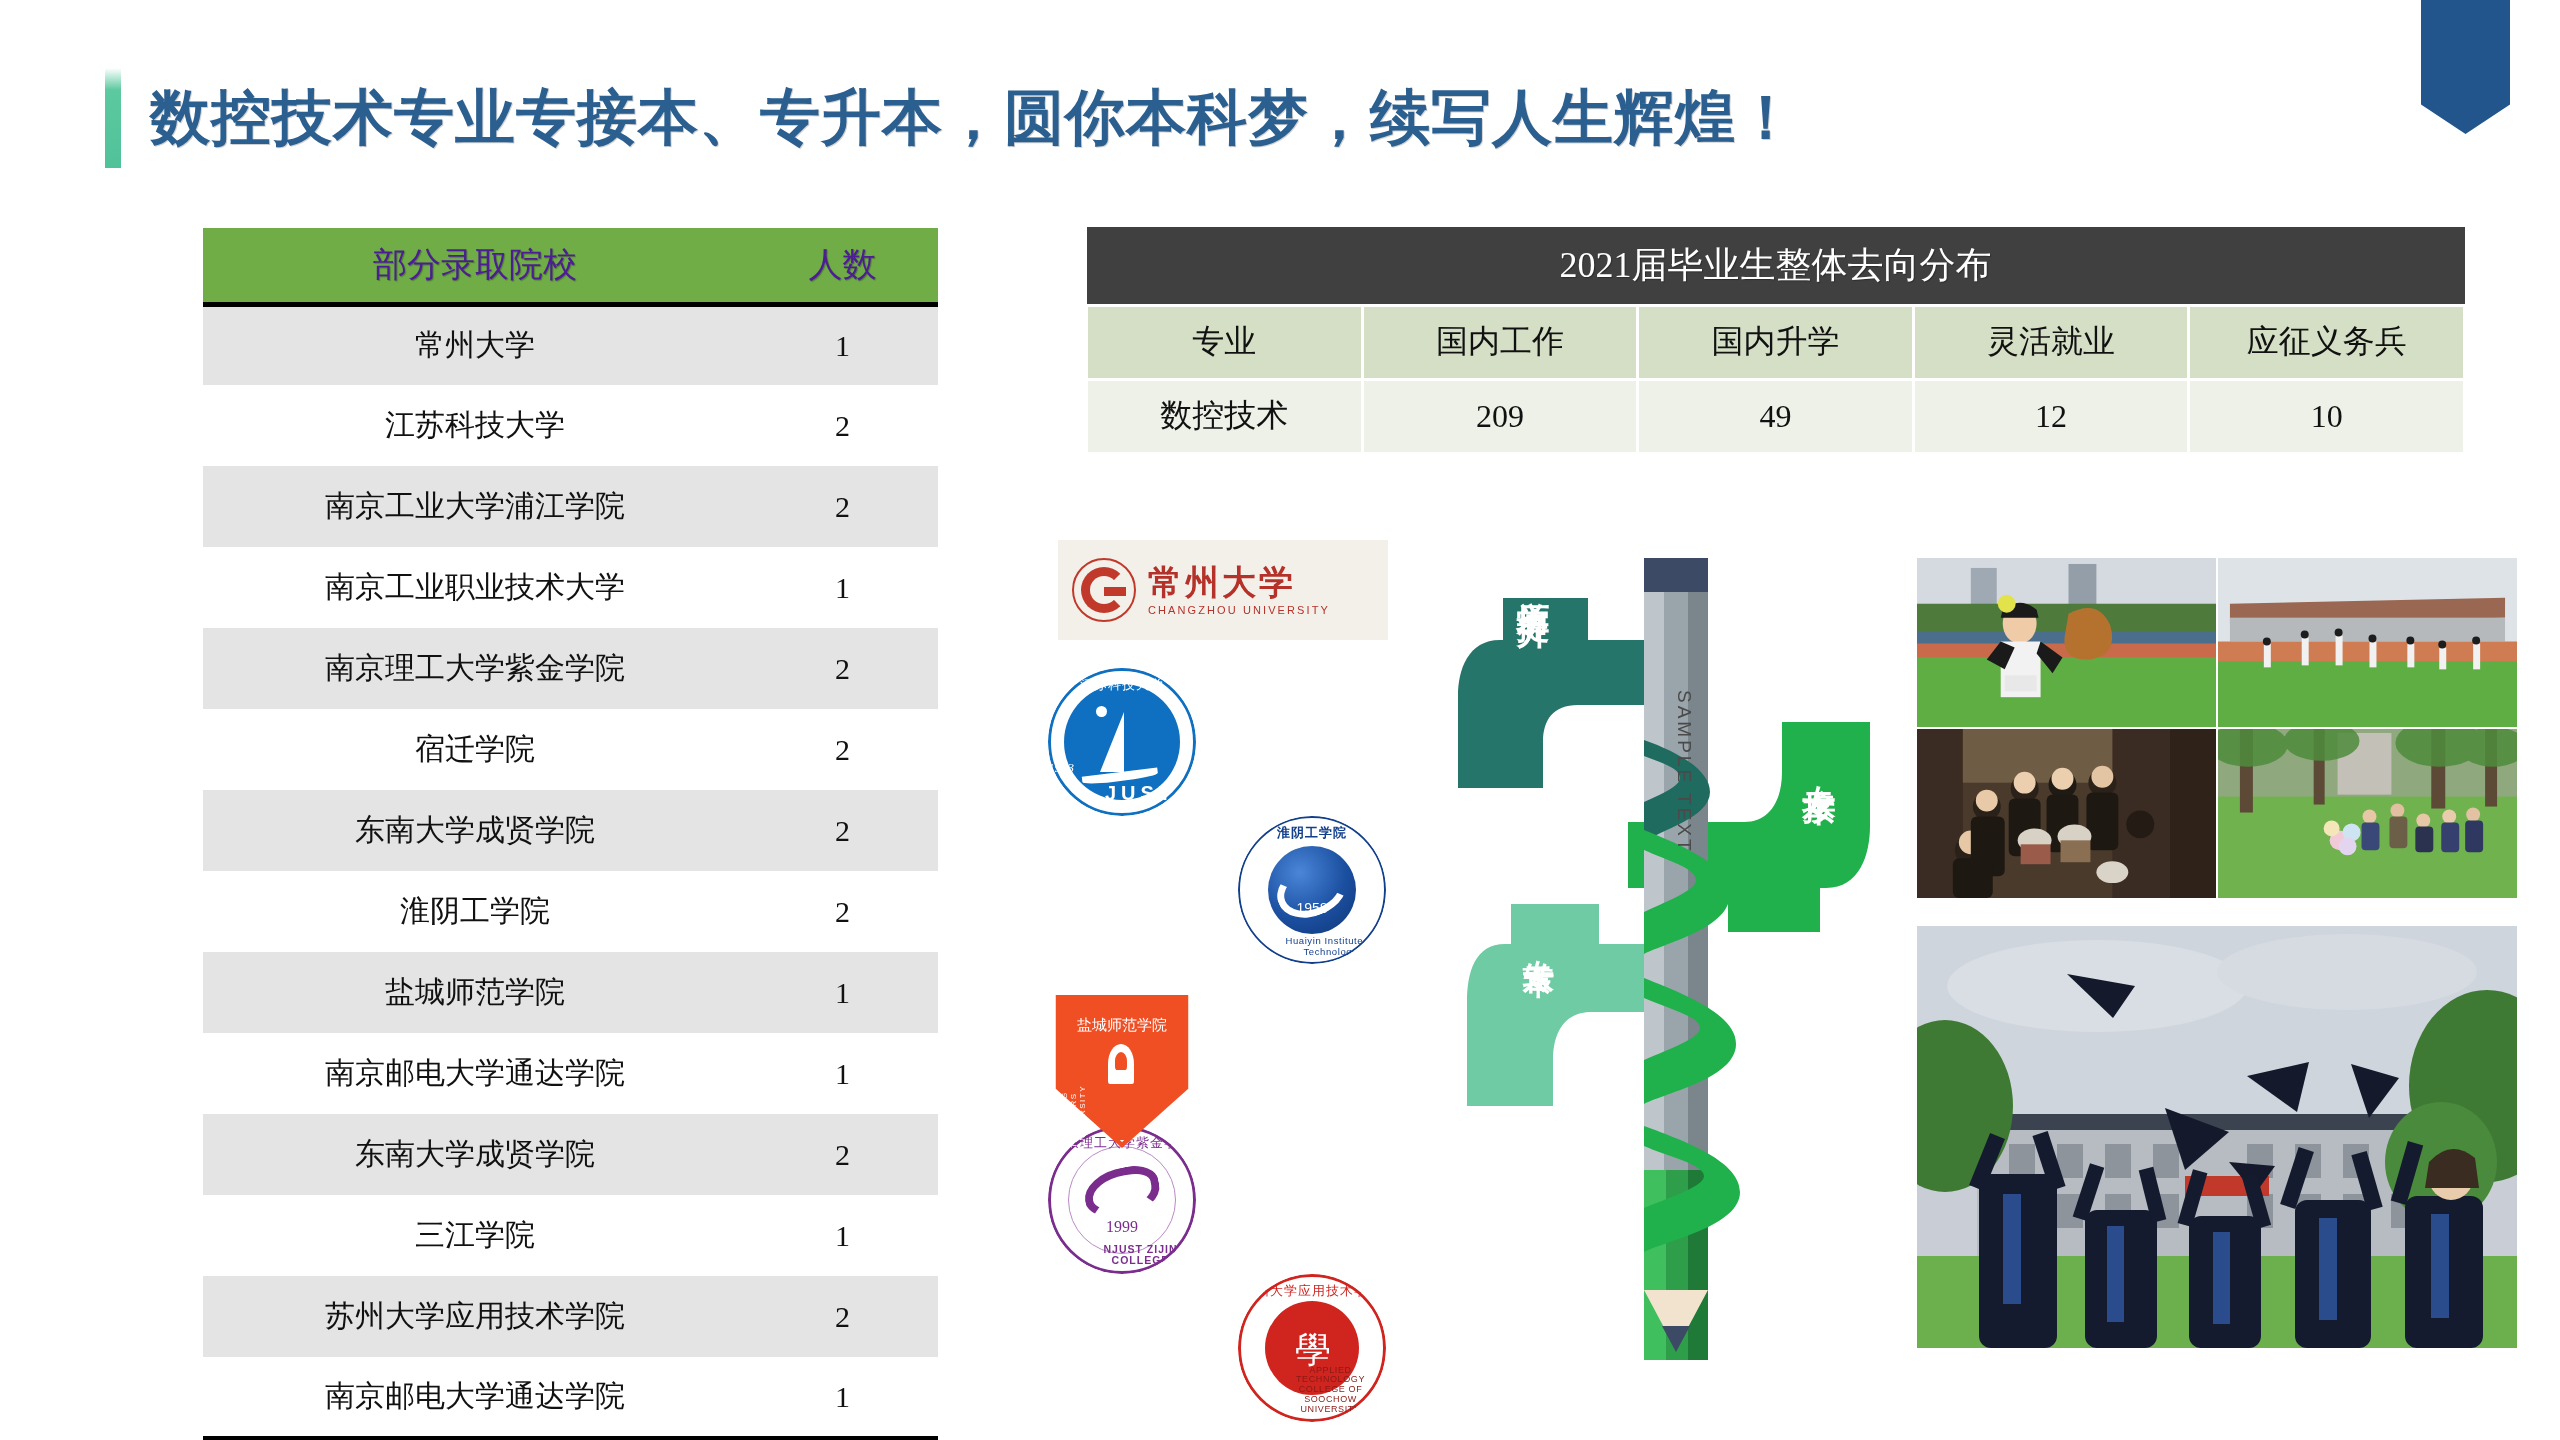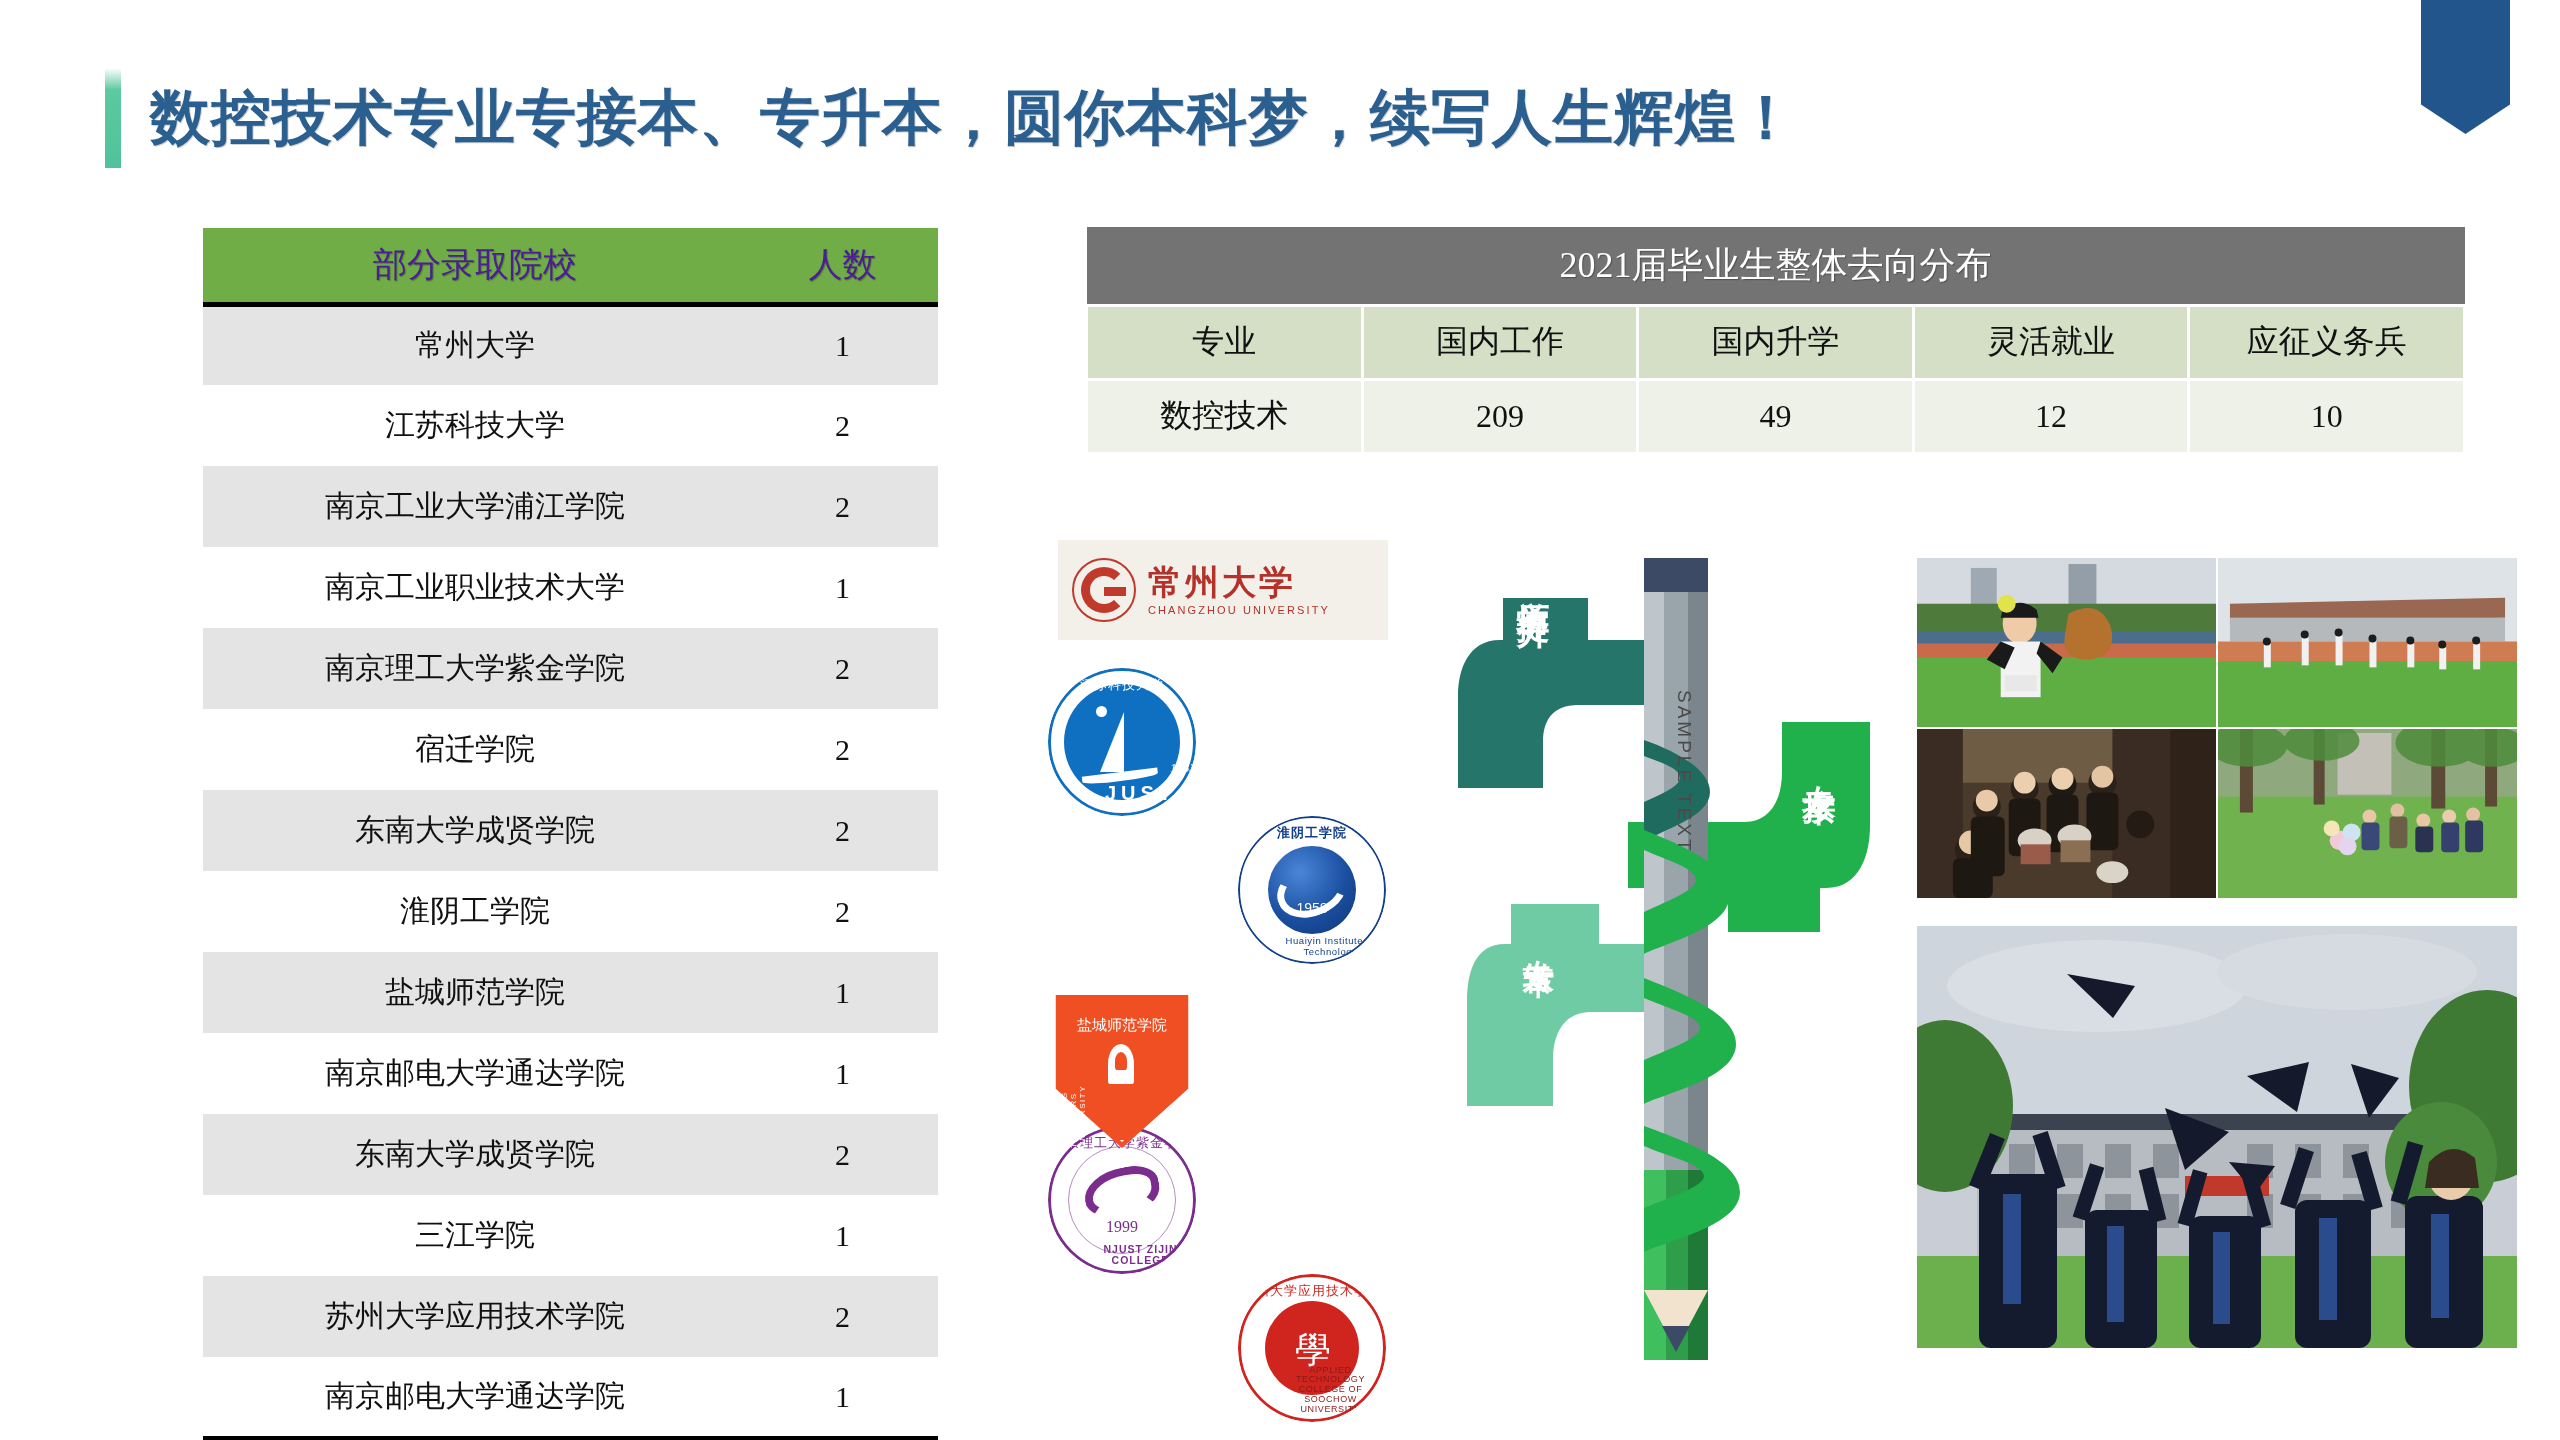--- a/index.html
+++ b/index.html
@@ -66,21 +66,21 @@
   #left-table col.c-name { width: 74%; }
   #left-table col.c-num  { width: 26%; }
 
   
   #right-table {
     position: absolute; left: 1085px; top: 227px;
     width: 1381px;
   }
   #right-table table { border-collapse: collapse; width: 100%; table-layout: fixed; }
   #right-table .rt-title {
-    background: #737373;
+    background: #404040;
     color: #fff;
     font-size: 36px;
     height: 78px;
     text-align: center;
     font-weight: 400;
     text-shadow: 1px 1px 1px rgba(0,0,0,0.3);
     border: none;
   }
   #right-table th.sub {
     background: #D4DFC6;
@@ -144,21 +144,21 @@
   .just { left: 0; top: 128px; }
   .just .ring { background: #ffffff; border: 3px solid #0F6FC0; }
   .just .inner { background: #0F6FC0; }
   .just .sail {
     position: absolute; z-index: 4; left: 52px; top: 44px; width: 0; height: 0;
     border-left: 24px solid transparent; border-bottom: 60px solid #ffffff;
   }
   .just .dot { position: absolute; z-index: 4; left: 48px; top: 38px; width: 11px; height: 11px; background:#fff; border-radius:50%; }
   .just .base { position: absolute; z-index: 4; left: 34px; top: 104px; width: 76px; height: 9px; background: #fff; border-radius: 0 0 40% 40%; transform: rotate(-7deg); }
   .just .cn-ring, .just .en-ring, .just .yr { color: #ffffff; }
-  .just .yr { position: absolute; z-index: 5; bottom: 40px; left: 0; right: 0; text-align: right; font-size: 13px; font-style: italic; }
+  .just .yr { position: absolute; z-index: 5; bottom: 40px; left: 0; right: 0; text-align: left; font-size: 13px; font-style: italic; }
   .just .en-ring { font-size: 20px; font-weight: 700; letter-spacing: 5px; bottom: 12px; }
 
   
   .huaiyin { left: 190px; top: 128px; }
   .huaiyin .ring { background: #ffffff; border: 2px solid #113F8C; }
   .huaiyin .inner { background: radial-gradient(circle at 36% 30%, #4A86D8 0%, #1B4FA0 55%, #0F3576 100%); inset: 30px; }
   .huaiyin .swoosh {
     position: absolute; z-index: 4; left: 38px; top: 48px; width: 72px; height: 52px;
     border: 7px solid #ffffff; border-radius: 50%; border-right-color: transparent; border-top-color: transparent;
     transform: rotate(-22deg);

